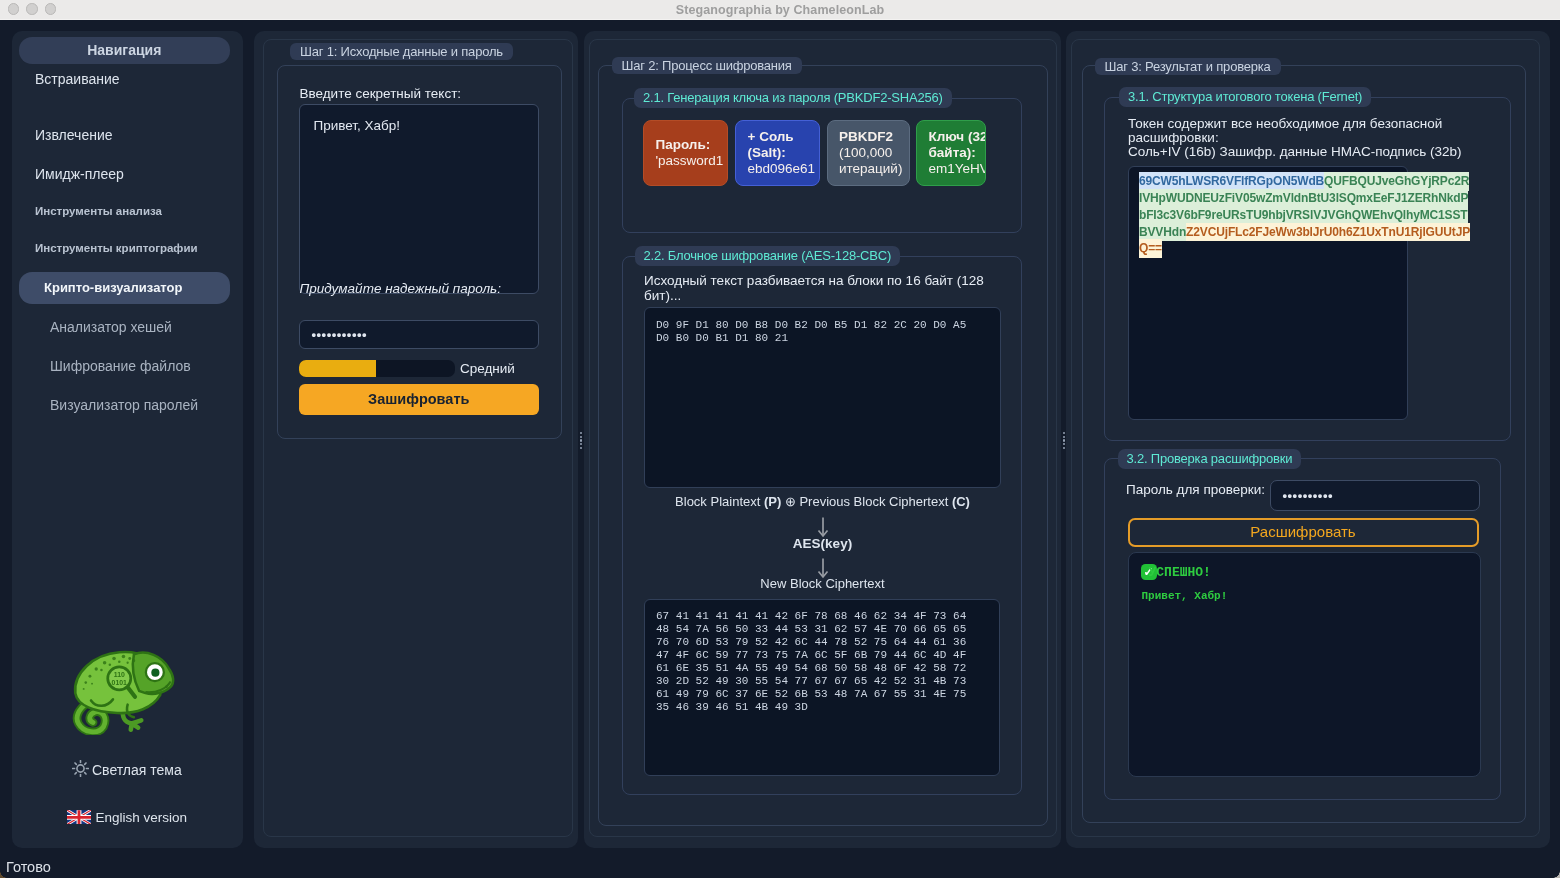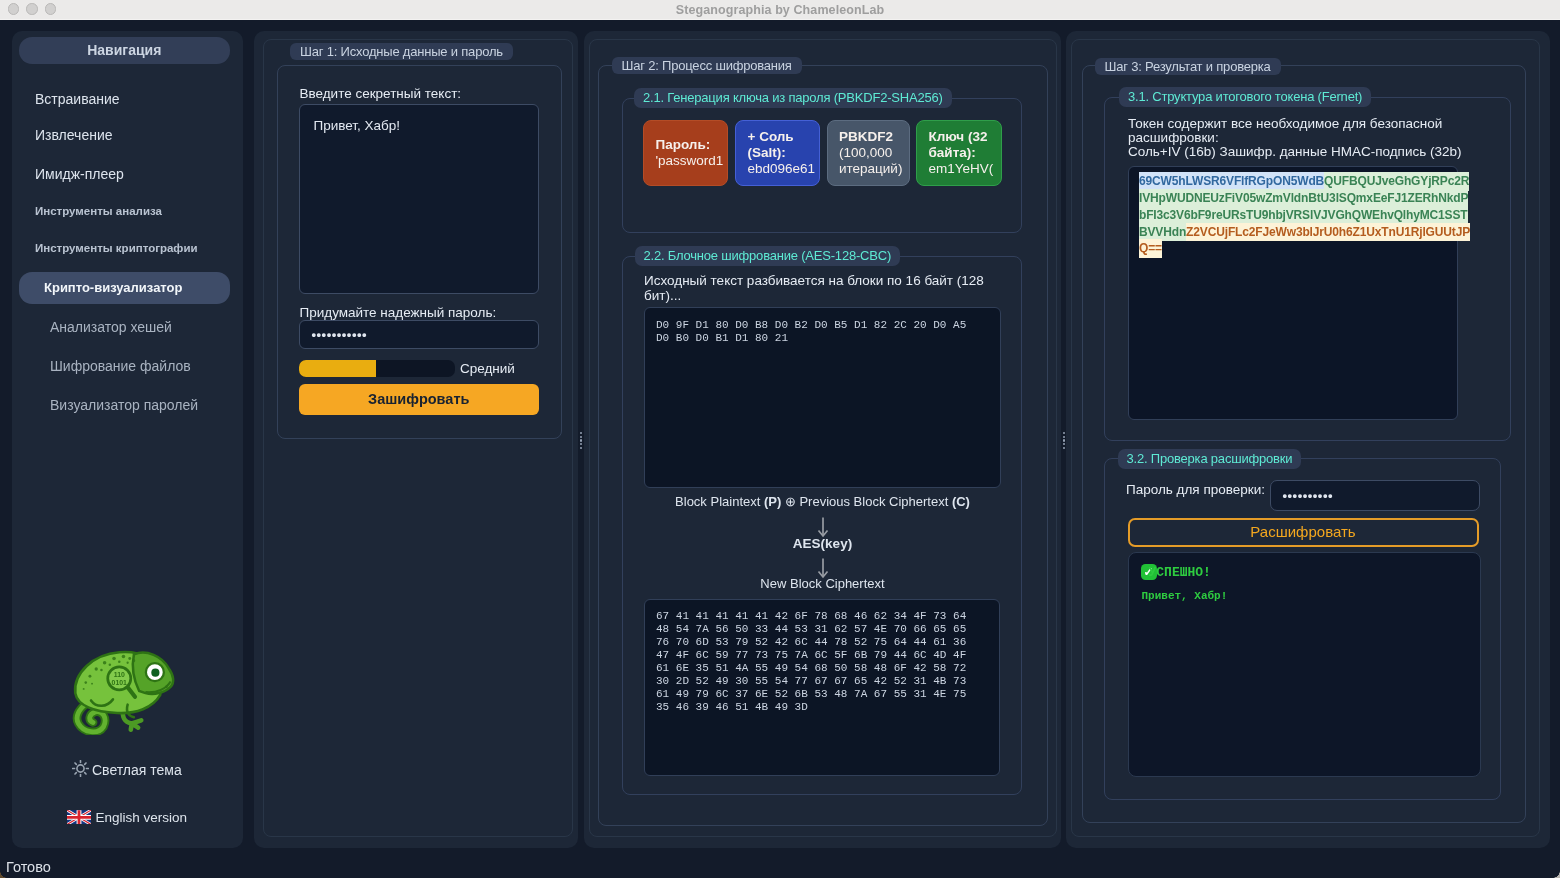--- a/index.html
+++ b/index.html
@@ -43,21 +43,21 @@
 <div id="titlebar">
   <div class="tl" style="left:7.7px;"></div>
   <div class="tl" style="left:26.2px;"></div>
   <div class="tl" style="left:44.7px;"></div>
   <div id="title">Steganographia by ChameleonLab</div>
 </div>
 
 <div class="panel" id="sidebar" style="left:12px; width:231px; height:817px;">
   <div class="abs" style="left:7px; top:6px; width:210.5px; height:27px; background:#323e57; border-radius:13px;
        text-align:center; line-height:27px; font-weight:bold; font-size:14px; color:#ccd5e2;">Навигация</div>
-  <div class="nav n1" style="top:60px;text-align:center;">Встраивание</div>
+  <div class="nav n1" style="top:40px;text-align:center;">Встраивание</div>
   <div class="nav n1" style="top:96px;">Извлечение</div>
   <div class="nav n1" style="top:134.5px;">Имидж-плеер</div>
   <div class="nav n2" style="top:173.5px;">Инструменты анализа</div>
   <div class="nav n2" style="top:210.5px;">Инструменты криптографии</div>
   <div class="abs" style="left:7px; top:241px; width:210.5px; height:32px; background:#3e4c68; border-radius:13px;"></div>
   <div class="nav n3" style="top:248.5px;">Крипто-визуализатор</div>
   <div class="nav n4" style="top:288px;">Анализатор хешей</div>
   <div class="nav n4" style="top:327px;">Шифрование файлов</div>
   <div class="nav n4" style="top:365.5px;">Визуализатор паролей</div>
 
@@ -137,21 +137,21 @@
   <div class="abs" style="left:83.5px; top:778.5px; font-size:13.5px; color:#dde4ec;">English version</div>
 </div>
 
 <div class="panel" id="col1" style="left:254px; width:323.5px;">
   <div class="innerbox" style="left:8.5px; top:8px; width:310px; height:798px;"></div>
   <div class="fieldset" style="left:22.5px; top:34px; width:285.5px; height:374px;"></div>
   <div class="legend" style="left:36px; top:12px;">Шаг 1: Исходные данные и пароль</div>
   <div class="lbl" style="left:45.5px; top:55px;">Введите секретный текст:</div>
   <div class="darkbox" style="left:44.5px; top:73px; width:240.5px; height:189.5px;
        padding:13px 14px; font-size:13.5px; color:#e2e8f1;">Привет, Хабр!</div>
-  <div class="lbl" style="left:45.5px; top:274px;">Придумайте надежный пароль:</div>
+  <div class="lbl" style="left:45.5px; top:250px;font-style:italic;">Придумайте надежный пароль:</div>
   <div class="darkbox" style="left:44.5px; top:288.5px; width:240.5px; height:29px;
        padding:6px 12px; font-size:13px; font-weight:bold; letter-spacing:0.5px; color:#dfe5ee;">•••••••••••</div>
   <div class="abs" style="left:44.5px; top:328.5px; width:156px; height:17px; background:#0d1524; border-radius:7px;">
     <div style="position:absolute; left:0; top:0; width:77.5px; height:17px; background:#e9ad10; border-radius:7px 0 0 7px;"></div>
   </div>
   <div class="lbl" style="left:206px; top:329.5px;">Средний</div>
   <div class="abs" style="left:44.5px; top:353px; width:240.5px; height:31px; background:#f6a723; border-radius:6px;
        text-align:center; line-height:31px; font-size:14.5px; font-weight:bold; color:#182231;">Зашифровать</div>
 </div>
 <div class="panel" id="col2" style="left:583.5px; width:477px;">
@@ -163,21 +163,21 @@
   <div class="legend2" style="left:50px; top:56.5px;">2.1. Генерация ключа из пароля (PBKDF2-SHA256)</div>
   <div class="kbox" style="left:59px; background:#a63e1c; border:1px solid #b44c26;">
     <div><b>Пароль:</b><br>'password1</div>
     </div>
   <div class="kbox" style="left:151px; background:#2843ae; border:1.5px solid #4560d6;">
     <div><b>+ Соль<br>(Salt):</b><br>ebd096e61</div>
     </div>
   <div class="kbox" style="left:242.5px; width:83.5px; background:#475669; border:1.5px solid #5c6c80;">
     <div><b>PBKDF2</b><br>(100,000<br>итераций)</div>
     </div>
-  <div class="kbox" style="left:332px; width:86px; background:#1f7d35; border:1.5px solid #2f9e4a;">
+  <div class="kbox" style="left:332px; width:70px; background:#1f7d35; border:1.5px solid #2f9e4a;">
     <div><b>Ключ (32<br>байта):</b><br>em1YeHV(</div>
     </div>
 
   <div class="fieldset" style="left:37.5px; top:224.5px; width:400px; height:539px; border-color:#32405c;"></div>
   <div class="legend2" style="left:50.5px; top:214.5px;">2.2. Блочное шифрование (AES-128-CBC)</div>
   <div class="lbl" style="left:60px; top:241.5px; white-space:normal; width:368px; line-height:15.5px;">Исходный текст разбивается на блоки по 16 байт (128 бит)...</div>
   <div class="darkbox mono" style="left:60px; top:276px; width:356.5px; height:180.5px; background:#0c1525; border-color:#313f58;
        padding:10.5px 11px; font-size:11px; line-height:13px; color:#ccd5e2;">D0 9F D1 80 D0 B8 D0 B2 D0 B5 D1 82 2C 20 D0 A5<br>D0 B0 D0 B1 D1 80 21</div>
 
   <div class="abs" style="left:0; top:463px; width:477px; text-align:center; font-size:13px; color:#dee5ee;">Block Plaintext <b>(P)</b> ⊕ Previous Block Ciphertext <b>(C)</b></div>
@@ -196,21 +196,21 @@
        padding:10.5px 11px; font-size:11px; line-height:13px; color:#ccd5e2;">67 41 41 41 41 41 42 6F 78 68 46 62 34 4F 73 64<br>48 54 7A 56 50 33 44 53 31 62 57 4E 70 66 65 65<br>76 70 6D 53 79 52 42 6C 44 78 52 75 64 44 61 36<br>47 4F 6C 59 77 73 75 7A 6C 5F 6B 79 44 6C 4D 4F<br>61 6E 35 51 4A 55 49 54 68 50 58 48 6F 42 58 72<br>30 2D 52 49 30 55 54 77 67 67 65 42 52 31 4B 73<br>61 49 79 6C 37 6E 52 6B 53 48 7A 67 55 31 4E 75<br>35 46 39 46 51 4B 49 3D</div>
 </div>
 <div class="panel" id="col3" style="left:1066px; width:483.5px;">
   <div class="innerbox" style="left:5px; top:8px; width:469px; height:798px;"></div>
   <div class="fieldset" style="left:15.5px; top:34px; width:444.5px; height:757.5px;"></div>
   <div class="legend" style="left:28.5px; top:26.5px;">Шаг 3: Результат и проверка</div>
 
   <div class="fieldset" style="left:38px; top:66px; width:406.5px; height:344px; border-color:#32405c;"></div>
   <div class="legend2" style="left:53px; top:56px;">3.1. Структура итогового токена (Fernet)</div>
   <div class="lbl" style="left:62px; top:86px; font-size:13.5px; line-height:13.8px; white-space:normal; width:390px;">Токен содержит все необходимое для безопасной<br>расшифровки:<br>Соль+IV (16b) Зашифр. данные HMAC-подпись (32b)</div>
-  <div class="darkbox" style="left:62px; top:134.5px; width:330px; height:254px; background:#0c1527; border-color:#313f58;
+  <div class="darkbox" style="left:62px; top:134.5px; width:280px; height:254px; background:#0c1527; border-color:#313f58;
        padding:7px 10px; font-size:12px; font-weight:bold; line-height:16.8px; letter-spacing:-0.15px;">
     <span class="tb">69CW5hLWSR6VFlfRGpON5WdB</span><span class="tg">QUFBQUJveGhGYjRPc2R</span><br>
     <span class="tg">IVHpWUDNEUzFiV05wZmVldnBtU3lSQmxEeFJ1ZERhNkdP</span><br>
     <span class="tg">bFI3c3V6bF9reURsTU9hbjVRSlVJVGhQWEhvQlhyMC1SST</span><br>
     <span class="tg">BVVHdn</span><span class="to">Z2VCUjFLc2FJeWw3blJrU0h6Z1UxTnU1RjlGUUtJP</span><br>
     <span class="to">Q==</span>
   </div>
 
   <div class="fieldset" style="left:38px; top:426.5px; width:396.5px; height:342.5px; border-color:#32405c;"></div>
   <div class="legend2" style="left:51.5px; top:417.5px;">3.2. Проверка расшифровки</div>

